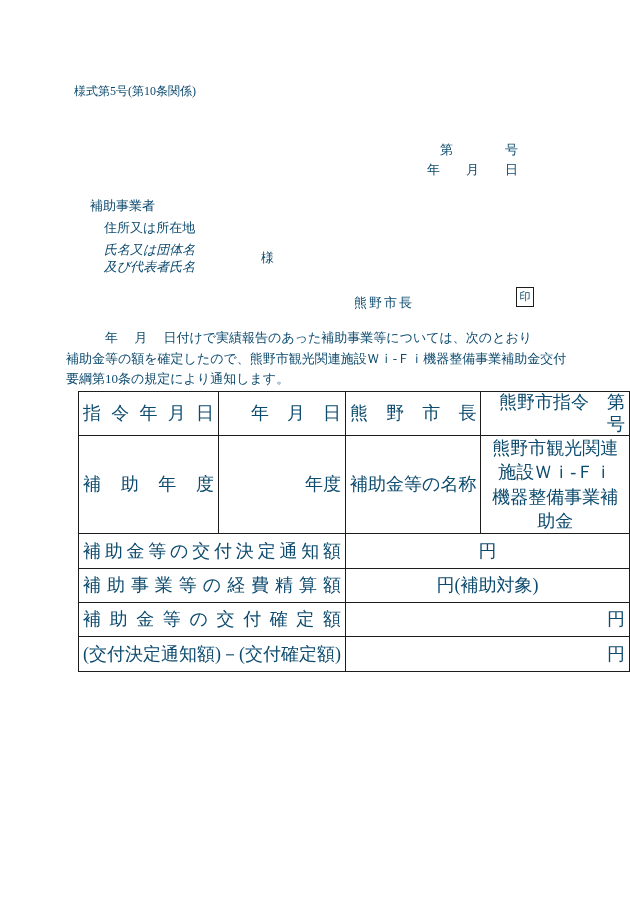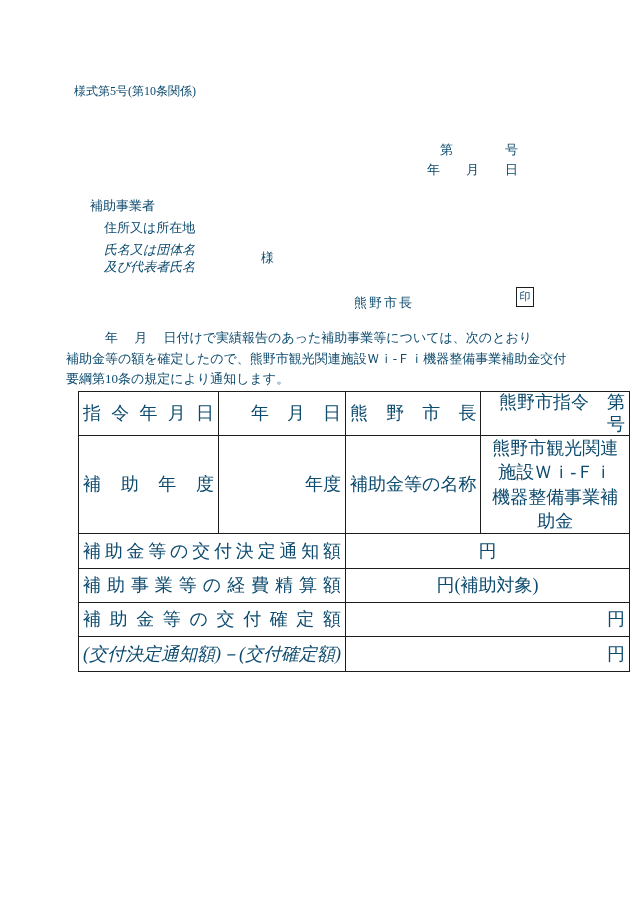--- a/index.html
+++ b/index.html
@@ -32,21 +32,21 @@
     border-collapse:collapse;table-layout:fixed;
   }
   table.notice td{
     border:1px solid #1c1c1c;font-size:18px;
     padding:0 4px;vertical-align:middle;overflow:hidden;
   }
   tr.r1 td{height:30px;} tr.r2 td{height:37px;} tr.r3 td{height:34px;}
   tr.r4 td{height:33px;} tr.r5 td{height:34px;} tr.r6 td{height:33px;}
   tr.r7 td{height:34px;}
   td.lbl-j{text-align:justify;text-align-last:justify;white-space:nowrap;}
-  td.tight{font-size:12px;font-style:italic;}
+  td.tight{font-size:12px;}
   td.cell-right{text-align:right;}
   td.cell-center{text-align:right;}
   td.cell-name{white-space:pre-line;line-height:1.35;padding:2px 4px;text-align:center;}
   td.val-c{text-align:center;}
   td.val-r{text-align:right;padding-right:14px;}
   td.val-r-lg{text-align:center;padding-right:24px;}
 </style>
 </head>
 <body>
 

